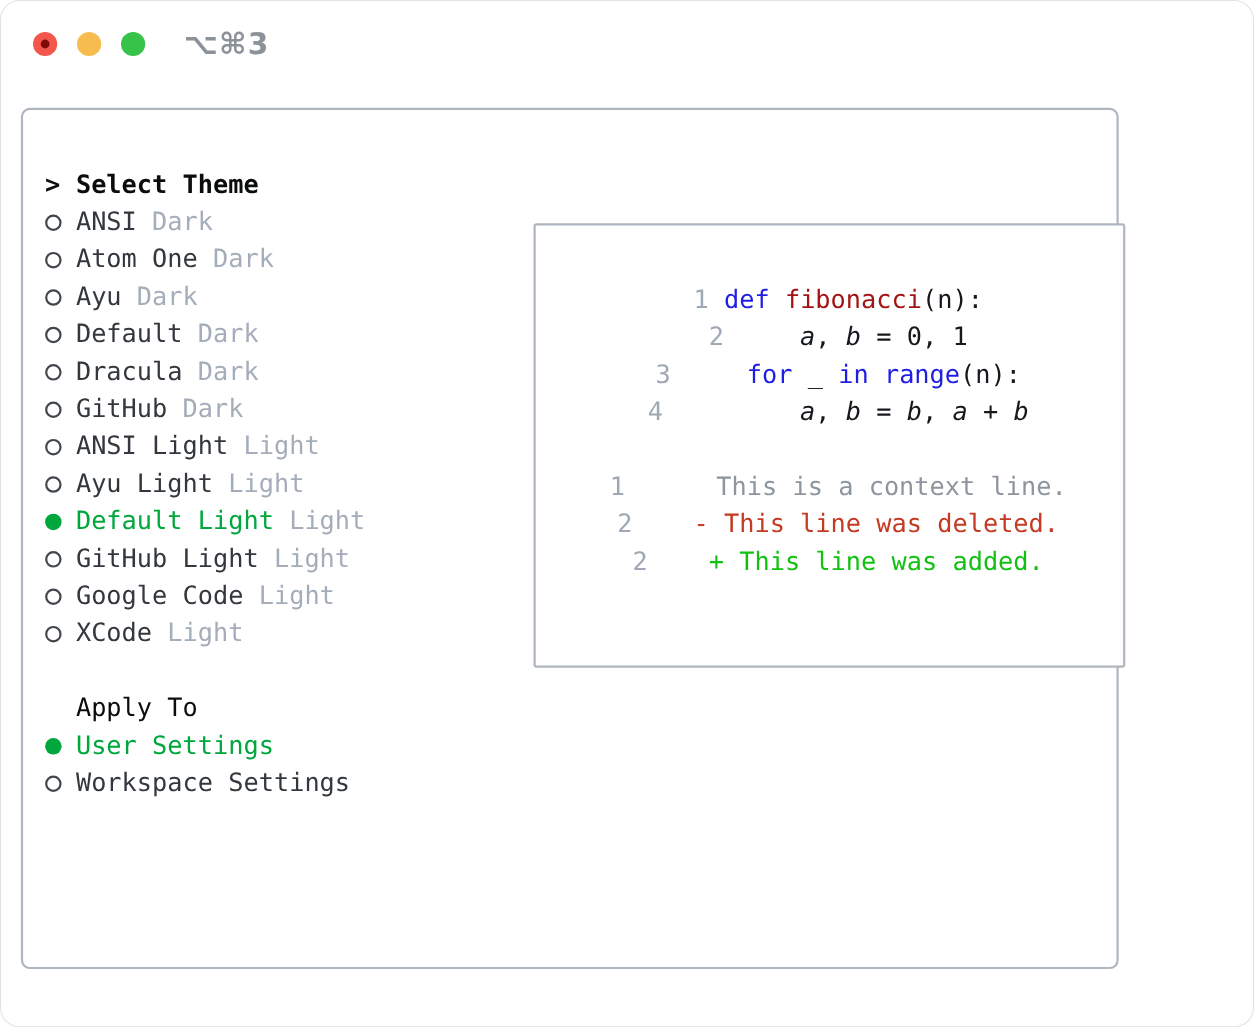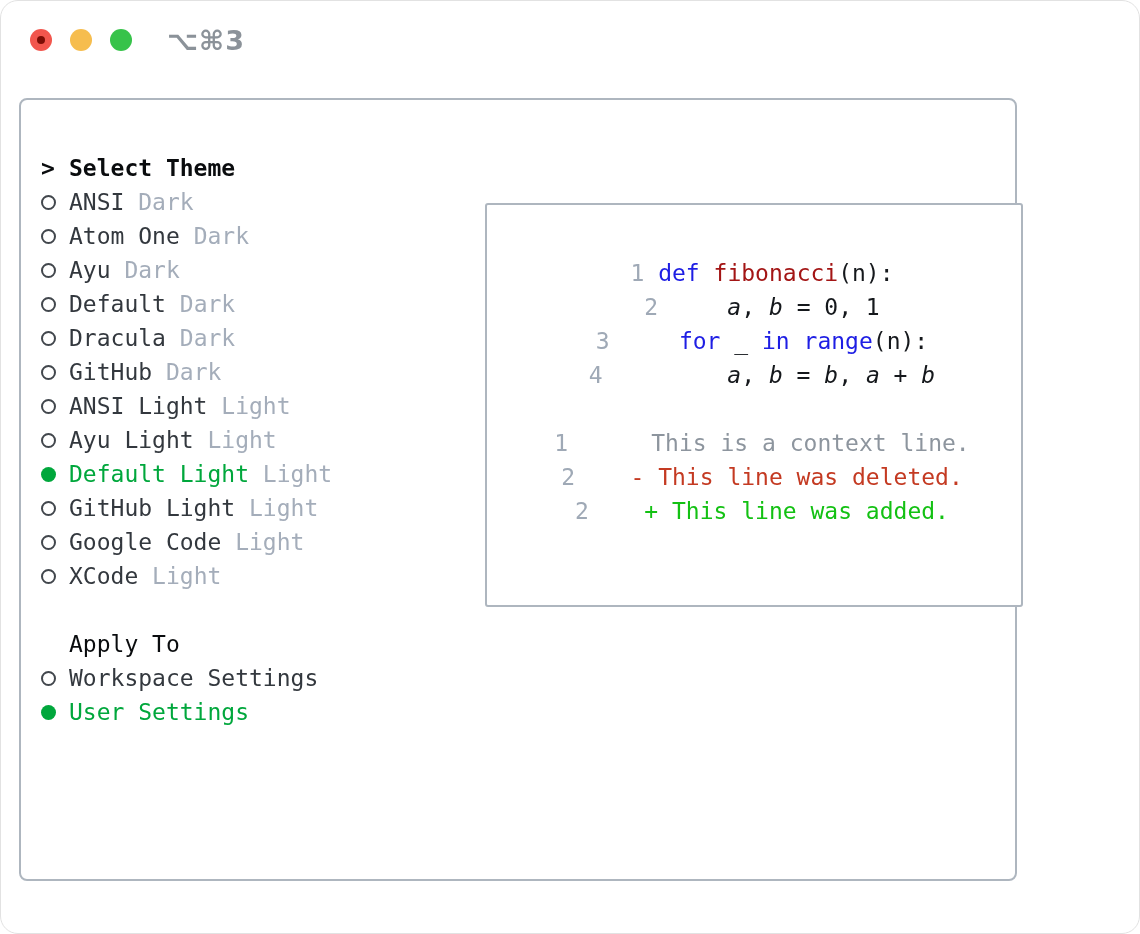--- a/index.html
+++ b/index.html
@@ -97,22 +97,22 @@
           <div class="row"><span class="marker"><span class="circle"></span></span><span class="t-name">GitHub Light</span><span class="t-variant"> Light</span></div>
           <div class="row"><span class="marker"><span class="circle"></span></span><span class="t-name">Google Code</span><span class="t-variant"> Light</span></div>
           <div class="row"><span class="marker"><span class="circle"></span></span><span class="t-name">XCode</span><span class="t-variant"> Light</span></div>
         </div>
       <div class="spacer"></div>
       <div class="row">
         <span class="marker"></span>
         <span class="apply-title">Apply To</span>
       </div>
       <div id="apply-list">
+          <div class="row"><span class="marker"><span class="circle sel"></span></span><span class="opt-label sel">User Settings</span></div>
           <div class="row"><span class="marker"><span class="circle"></span></span><span class="opt-label">Workspace Settings</span></div>
-          <div class="row"><span class="marker"><span class="circle sel"></span></span><span class="opt-label sel">User Settings</span></div>
         </div>
       <div class="spacer"></div>
     </div>
 
     <div class="preview-title">Preview</div>
     <div class="preview-box">
       <div id="code-block">
           <div class="code-line"><span class="ln">1</span><span class="kw">def</span><span class="pl"> </span><span class="fn">fibonacci</span><span class="pl">(n):</span></div>
           <div class="code-line"><span class="ln">2</span><span class="pl">    </span><span class="vr">a</span><span class="pl">, </span><span class="vr">b</span><span class="pl"> = 0, 1</span></div>
           <div class="code-line"><span class="ln">3</span><span class="pl">    </span><span class="kw">for</span><span class="pl"> _ </span><span class="kw">in</span><span class="pl"> </span><span class="kw">range</span><span class="pl">(n):</span></div>

